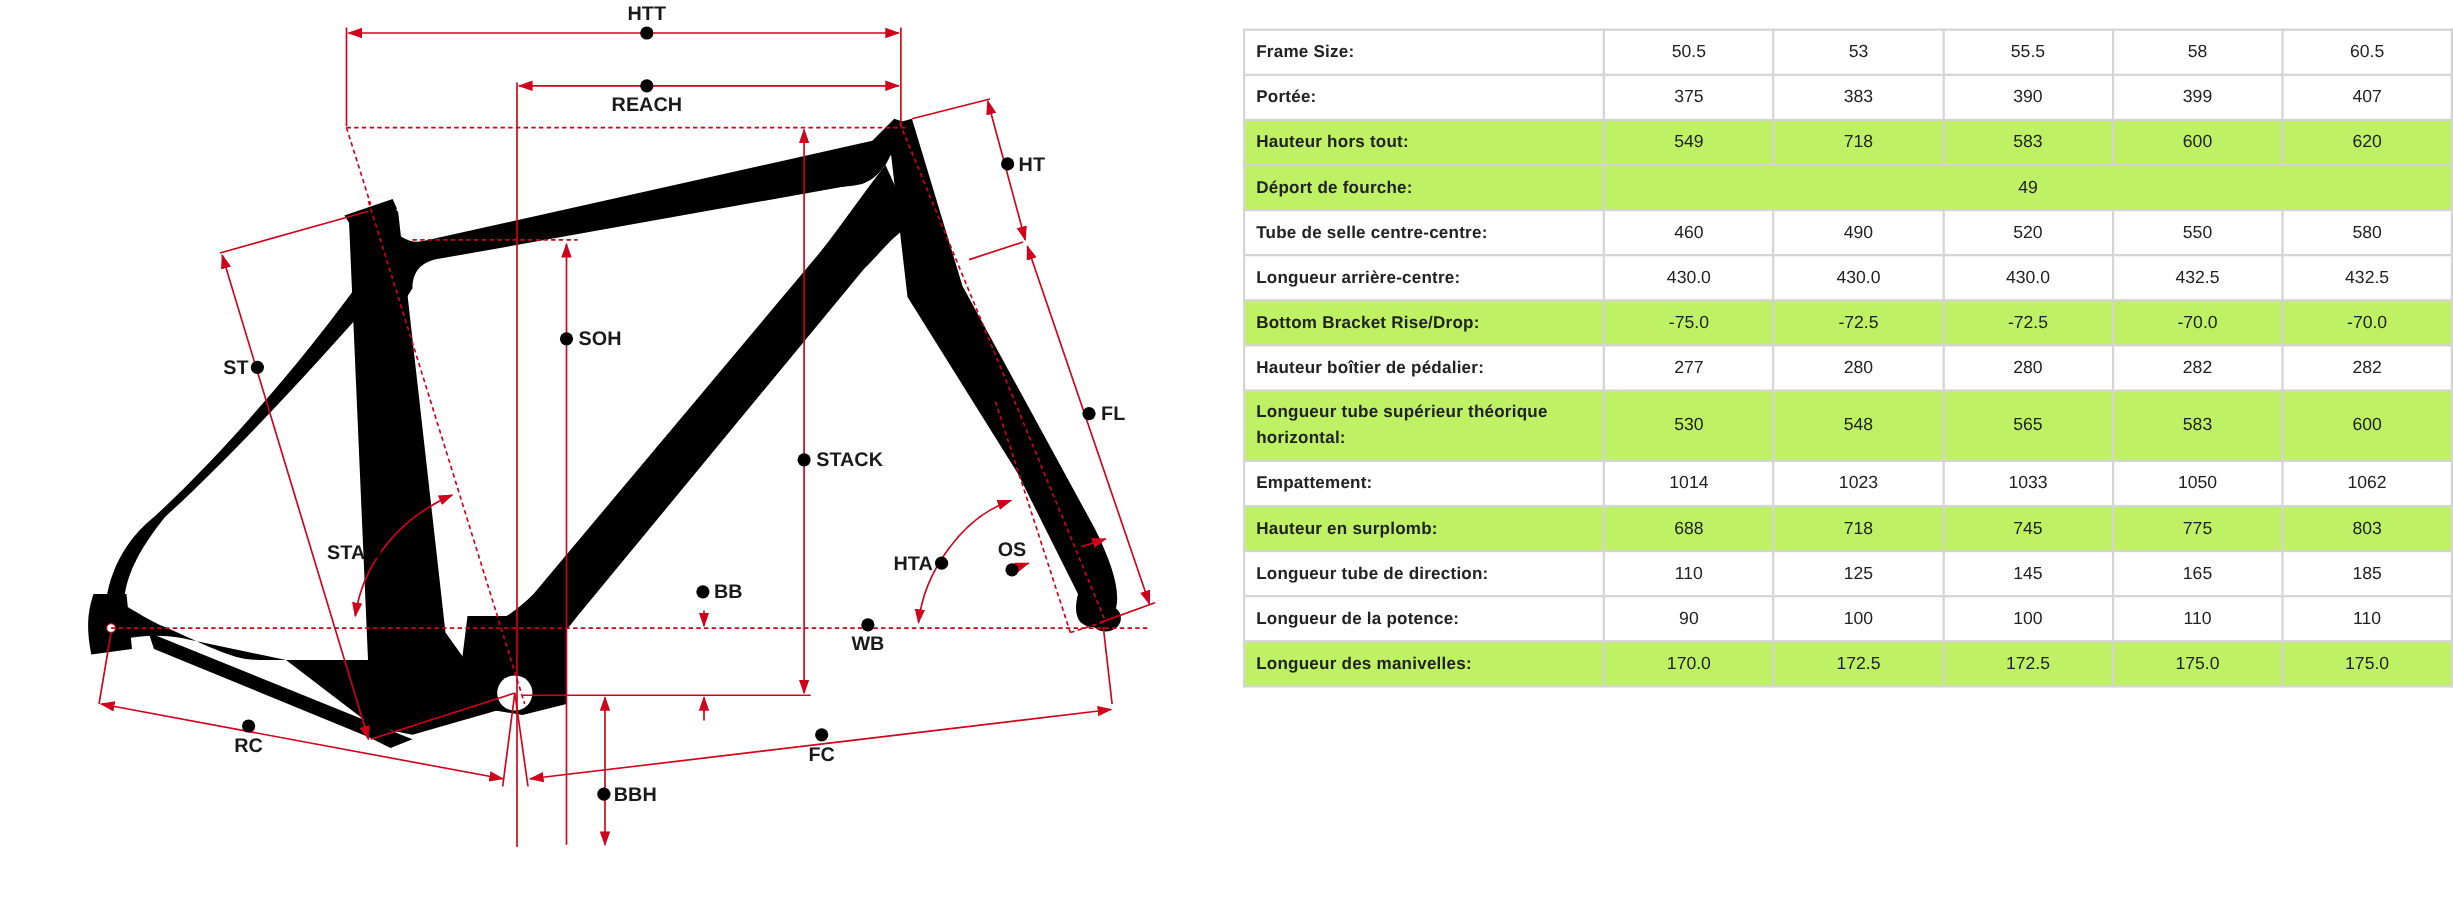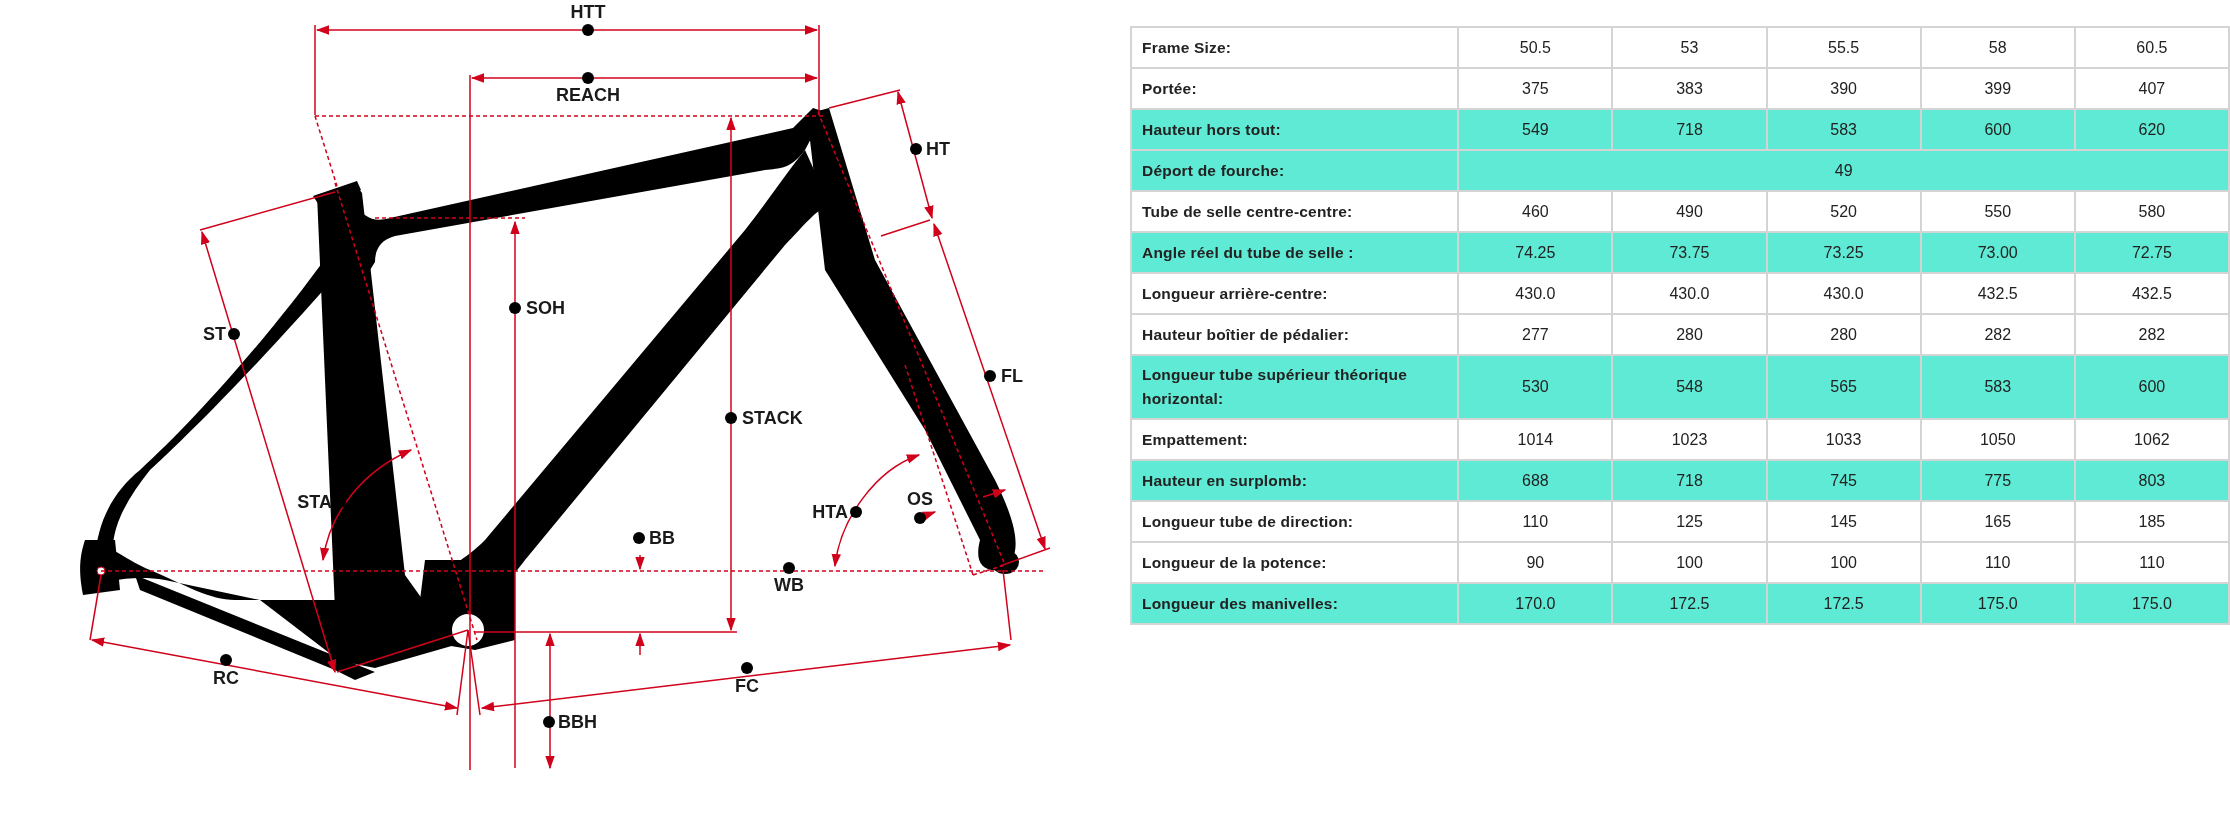--- a/index.html
+++ b/index.html
@@ -5,21 +5,21 @@
   html, body { margin:0; padding:0; background:#ffffff; }
   body { width:2230px; height:838px; position:relative; overflow:hidden; font-family:"Liberation Sans", sans-serif; }
   #diagram { position:absolute; left:0; top:0; width:1100px; height:838px;margin-left:45px; }
   #diagram svg { display:block; }
   .lbl { font-family:"Liberation Sans", sans-serif; font-weight:bold; font-size:18px; fill:#1a1a1a; }
   #geo-table-wrap { position:absolute; left:1130px; top:26px; }
   table.geo { border-collapse:collapse; font-family:"Liberation Sans", sans-serif; font-size:16px; color:#222; }
   table.geo td { border:2px solid #d4d4d4; height:39px; padding:0 10px; }
   table.geo td.label { width:318px; font-weight:bold; text-align:left; letter-spacing:0.2px; font-size:15.5px; line-height:24px; }
   table.geo td.val { width:138px; text-align:center; }
-  table.geo tr.alt td { background:#5eead4; }
+  table.geo tr.alt td { background:#bef264; }
   table.geo tr.tall td { height:62px; }
 </style>
 </head>
 <body>
 
 <div id="diagram">
 <svg width="1100" height="838" viewBox="0 0 1100 838" xmlns="http://www.w3.org/2000/svg">
   <defs>
     <marker id="arr" viewBox="0 0 10 10" refX="9" refY="5" markerWidth="9" markerHeight="9" orient="auto-start-reverse">
       <path d="M0,1.5 L10,5 L0,8.5 z" fill="#d0021b"></path>
@@ -182,35 +182,35 @@
           <td class="val" colspan="5">49</td>
         </tr>
         <tr>
           <td class="label">Tube de selle centre-centre:</td>
           <td class="val">460</td>
           <td class="val">490</td>
           <td class="val">520</td>
           <td class="val">550</td>
           <td class="val">580</td>
         </tr>
-        <tr class="alt">
-          <td class="label">Angle réel du tube de selle :</td>
-          <td class="val">74.25</td>
-          <td class="val">73.75</td>
-          <td class="val">73.25</td>
-          <td class="val">73.00</td>
-          <td class="val">72.75</td>
-        </tr>
         <tr>
           <td class="label">Longueur arrière-centre:</td>
           <td class="val">430.0</td>
           <td class="val">430.0</td>
           <td class="val">430.0</td>
           <td class="val">432.5</td>
           <td class="val">432.5</td>
+        </tr>
+        <tr class="alt">
+          <td class="label">Bottom Bracket Rise/Drop:</td>
+          <td class="val">-75.0</td>
+          <td class="val">-72.5</td>
+          <td class="val">-72.5</td>
+          <td class="val">-70.0</td>
+          <td class="val">-70.0</td>
         </tr>
         <tr>
           <td class="label">Hauteur boîtier de pédalier:</td>
           <td class="val">277</td>
           <td class="val">280</td>
           <td class="val">280</td>
           <td class="val">282</td>
           <td class="val">282</td>
         </tr>
         <tr class="alt tall">

